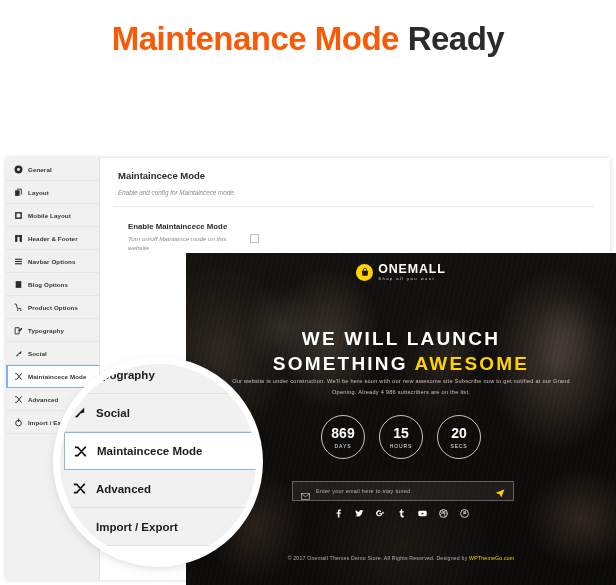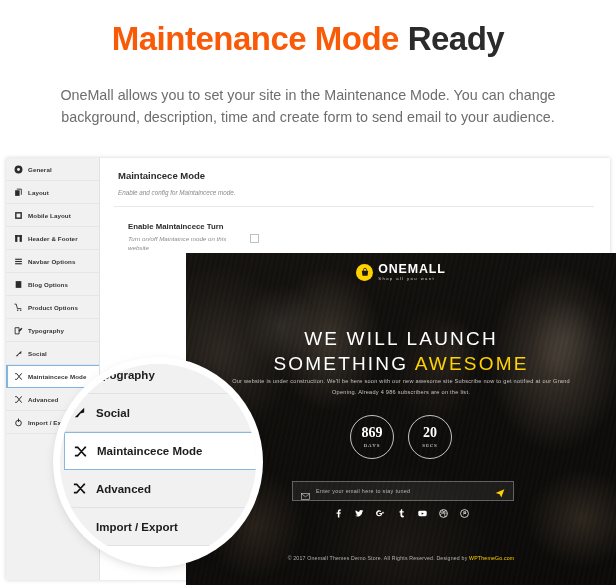--- a/index.html
+++ b/index.html
@@ -106,41 +106,40 @@
   .logo-badge {
     width: 17px; height: 17px; border-radius: 50%;
     background: #ffd200; display: flex; align-items: center; justify-content: center;
   }
   .logo-text { line-height: 1; }
   .logo-name { font-size: 12.4px; font-weight: bold; color: #fff; letter-spacing: .9px; }
   .logo-tag { font-size: 4.2px; color: #cfcfcf; letter-spacing: 1.4px; margin-top: 1.5px; }
 
   .hero-h1 {
     position: absolute; left: 0; right: 0; top: 73px;
-    text-align: center; color: #fff; font-weight: normal;
+    text-align: center; color: #fff; font-weight: bold;
     font-size: 19px; letter-spacing: 2.2px; line-height: 1.32;
   }
   .hero-h1 .aw { color: #ffd200; }
 
   .hero-desc {
     position: absolute; left: 38px; right: 38px; top: 123px;
     text-align: center; color: #c6c2bd; font-size: 5.6px;
     line-height: 2.0; letter-spacing: .25px;
   }
 
   .countdown {
     position: absolute; left: 0; right: 0; top: 162px;
     display: flex; align-items: center; justify-content: center; gap: 14px;
   }
   .cd-cell {
     width: 44px; height: 44px; border-radius: 50%;
     border: 1.6px solid rgba(255,255,255,.75);
     display: flex; flex-direction: column; align-items: center; justify-content: center;
     color: #fff;
-    font-family: Liberation Serif, serif;
   }
   .cd-num { font-size: 14px; font-weight: bold; line-height: 1; }
   .cd-lab { font-size: 5px; letter-spacing: .9px; margin-top: 3px; color: #e6e6e6; }
 
   .subscribe {
     position: absolute; left: 106px; top: 228px;
     width: 222px; height: 20px;
     border: 1px solid rgba(255,255,255,.30);
     background: rgba(255,255,255,.07);
     display: flex; align-items: center; padding: 0 8px; gap: 6px;
@@ -188,21 +187,20 @@
 </style>
 </head>
 <body>
 
 <div id="stage">
 
   <div class="headline">
     <span class="hl-orange">Maintenance Mode</span>
     <span class="hl-dark">Ready</span>
   </div>
-  <div class="subhead">OneMall allows you to set your site in the Maintenance Mode. You can change background, description, time and create form to send email to your audience.</div>
 
   <div class="admin-wrap">
 
     <div class="admin-sidebar">
 
       <div class="side-item">
         <span class="s-ico">
             <svg width="9" height="9" viewBox="0 0 16 16">
               <circle cx="8" cy="8" r="7" fill="#2b2b2b"></circle>
               <circle cx="8" cy="8" r="2.6" fill="#f1f1f1"></circle>
@@ -319,21 +317,21 @@
           </span>
         <span>Import / Export</span>
       </div>
 
     </div>
 
     <div class="admin-content">
       <div class="ac-title">Maintaincece Mode</div>
       <div class="ac-sub">Enable and config for Maintaincece mode.</div>
       <div class="ac-rule"></div>
-      <div class="ac-field-title">Enable Maintaincece Turn</div>
+      <div class="ac-field-title">Enable Maintaincece Mode</div>
       <div class="ac-field-desc">Turn on/off Maintaince mode on this website</div>
       <div class="ac-checkbox"></div>
     </div>
 
   </div>
 
   <div class="hero">
     <div class="hero-photo"></div>
     <div class="hero-overlay"></div>
     <div class="hero-inner">
@@ -357,20 +355,24 @@
       </div>
 
       <div class="hero-desc">Our website is under construction. We'll be here soon with our new awesome site Subscribe now to get notified at our Grand Opening. Already 4 986 subscribers are on the list.</div>
 
       <div class="countdown">
         <div class="cd-cell">
           <span class="cd-num">869</span>
           <span class="cd-lab">DAYS</span>
         </div>
         <div class="cd-cell">
+          <span class="cd-num">15</span>
+          <span class="cd-lab">HOURS</span>
+        </div>
+        <div class="cd-cell">
           <span class="cd-num">20</span>
           <span class="cd-lab">SECS</span>
         </div>
       </div>
 
       <div class="subscribe">
         <span class="env">
           <svg width="9" height="9" viewBox="0 0 16 12">
               <rect x="0.8" y="0.8" width="14.4" height="10.4" fill="none" stroke="#d2cec9" stroke-width="1.1"></rect>
               <path d="M1 1.4l7 5 7-5" fill="none" stroke="#d2cec9" stroke-width="1.1"></path>

